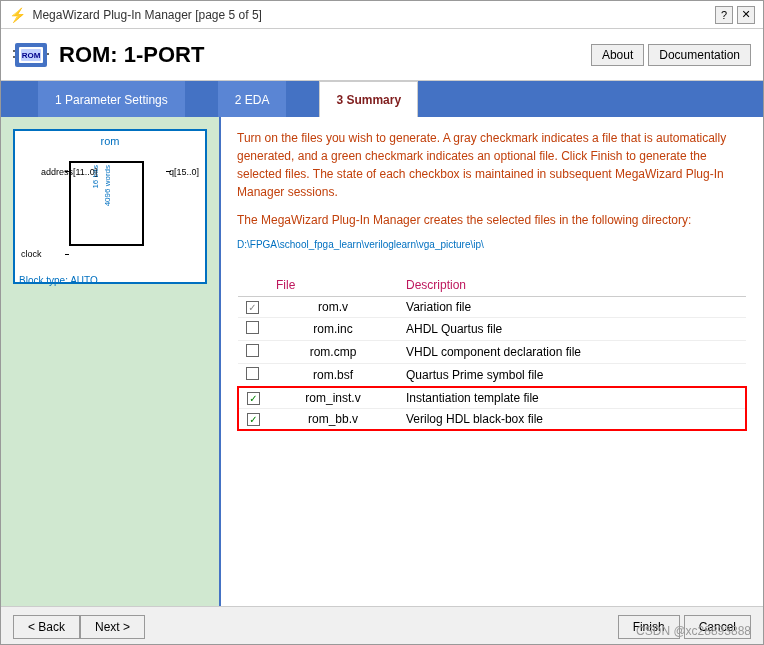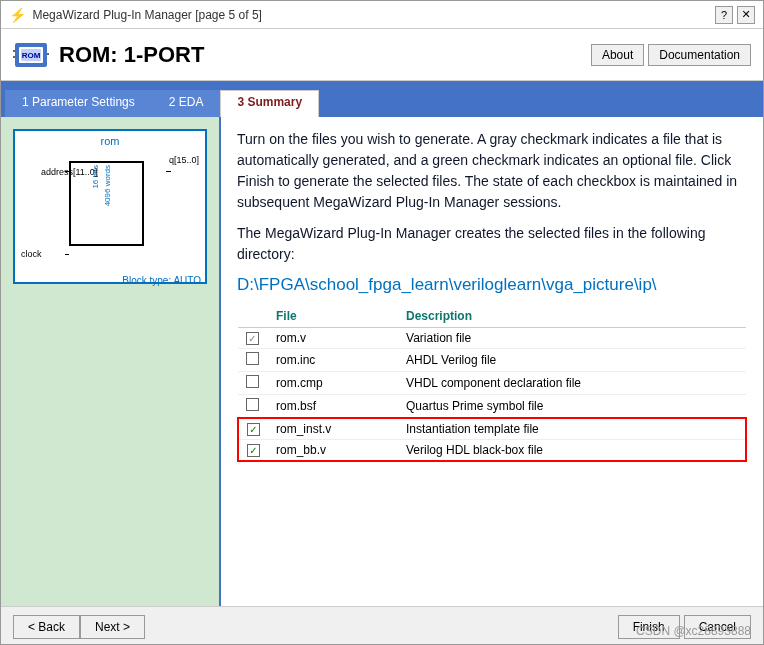--- a/index.html
+++ b/index.html
@@ -90,23 +90,24 @@
       padding: 0 4px;
       height: 36px;
     }
     .tab {
       padding: 4px 16px;
       cursor: pointer;
       font-size: 12px;
       color: #fff;
       border: 1px solid transparent;
       border-bottom: none;
-      height: 27px;
-      display: flex;
-      align-items: flex-start;
+      height: 36px;
+      display: flex;
+      align-items: center;
+      margin-left: 33px;
     }
     .tab.active {
       background: #fff;
       color: #7f1d1d;
       border-color: #ccc;
       font-weight: bold;
     }
     .tab.inactive {
       background: #5a85d4;
       color: #fff;
@@ -149,60 +150,60 @@
     .chip-box {
       position: absolute;
       left: 50px;
       top: 10px;
       width: 75px;
       height: 85px;
       border: 2px solid #000;
       background: #fff;
     }
     .block-type {
-      text-align: right;
+      text-align: left;
       color: #0070c0;
       font-size: 10px;
       margin-top: 4px;
     }
 
     
     .right-panel {
       flex: 1;
       padding: 12px 16px;
       overflow-y: auto;
       background: #fff;
     }
     .description-text {
-      font-size: 14px;
-      color: #0f172a;
+      font-size: 12px;
+      color: #c2410c;
       line-height: 1.5;
       margin-bottom: 10px;
     }
     .directory-line {
-      font-size: 17px;
+      font-size: 10px;
       color: #000;
-      margin-bottom: 10px;
+      margin-bottom: 24px;
     }
     .directory-path {
       color: #0070c0;
     }
 
     
     .file-table {
       width: 100%;
       border-collapse: collapse;
       font-size: 12px;
     }
     .file-table th {
       text-align: left;
       padding: 4px 8px;
       border-bottom: 1px solid #ccc;
-      font-weight: bold;
-      color: #0f766e;
+      font-weight: normal;
+      color: #be185d;
     }
     .file-table td {
       padding: 3px 8px;
       border-bottom: 1px solid #eee;
     }
     .cb {
       width: 13px;
       height: 13px;
       border: 1px solid #666;
       background: #fff;
@@ -213,20 +214,21 @@
       cursor: pointer;
     }
     .cb.checked {
       color: #008000;
     }
     .cb.checked-gray {
       color: #888;
     }
     .filename {
       color: #000;
+      text-align: center;
     }
     .desc {
       color: #000000;
     }
     .desc-black {
       color: #000;
     }
 
     
     .bottom-bar {
@@ -310,21 +312,21 @@
       <div class="schematic-inner">
 
         <div class="chip-box"></div>
 
         <div style="position:absolute; left:72px; top:14px; font-size:8px; writing-mode:vertical-rl; transform:rotate(180deg); color:#0070c0;">16 bits</div>
         <div style="position:absolute; left:84px; top:14px; font-size:8px; writing-mode:vertical-rl; transform:rotate(180deg); color:#0070c0;">4096 words</div>
 
         <div style="position:absolute; left:2px; top:16px; font-size:9px;margin-left:20px;">address[11..0]</div>
         <div style="position:absolute; left:2px; bottom:12px; font-size:9px;">clock</div>
 
-        <div style="position:absolute; right:2px; top:4px; font-size:9px;">q[15..0]</div>
+        <div style="position:absolute; right:2px; top:16px; font-size:9px;">q[15..0]</div>
 
         <div style="position:absolute; left:46px; top:20px; width:4px; height:1px; background:#000;"></div>
         <div style="position:absolute; left:46px; bottom:16px; width:4px; height:1px; background:#000;"></div>
         <div style="position:absolute; right:30px; top:20px; width:5px; height:1px; background:#000;"></div>
       </div>
       <div class="block-type">Block type: AUTO</div>
     </div>
   </div>
 
   <div class="right-panel">
@@ -345,21 +347,21 @@
       <tbody id="file-table-body">
 
       <tr>
             <td class="td-check"><span class="cb checked-gray">✓</span></td>
             <td class="filename">rom.v</td>
             <td class="desc">Variation file</td>
           </tr>
           <tr>
             <td class="td-check"><span class="cb"></span></td>
             <td class="filename">rom.inc</td>
-            <td class="desc-black">AHDL Verilog file</td>
+            <td class="desc-black">AHDL Quartus file</td>
           </tr>
           <tr>
             <td class="td-check"><span class="cb"></span></td>
             <td class="filename">rom.cmp</td>
             <td class="desc-black">VHDL component declaration file</td>
           </tr>
           <tr>
             <td class="td-check"><span class="cb"></span></td>
             <td class="filename">rom.bsf</td>
             <td class="desc-black">Quartus Prime symbol file</td>

